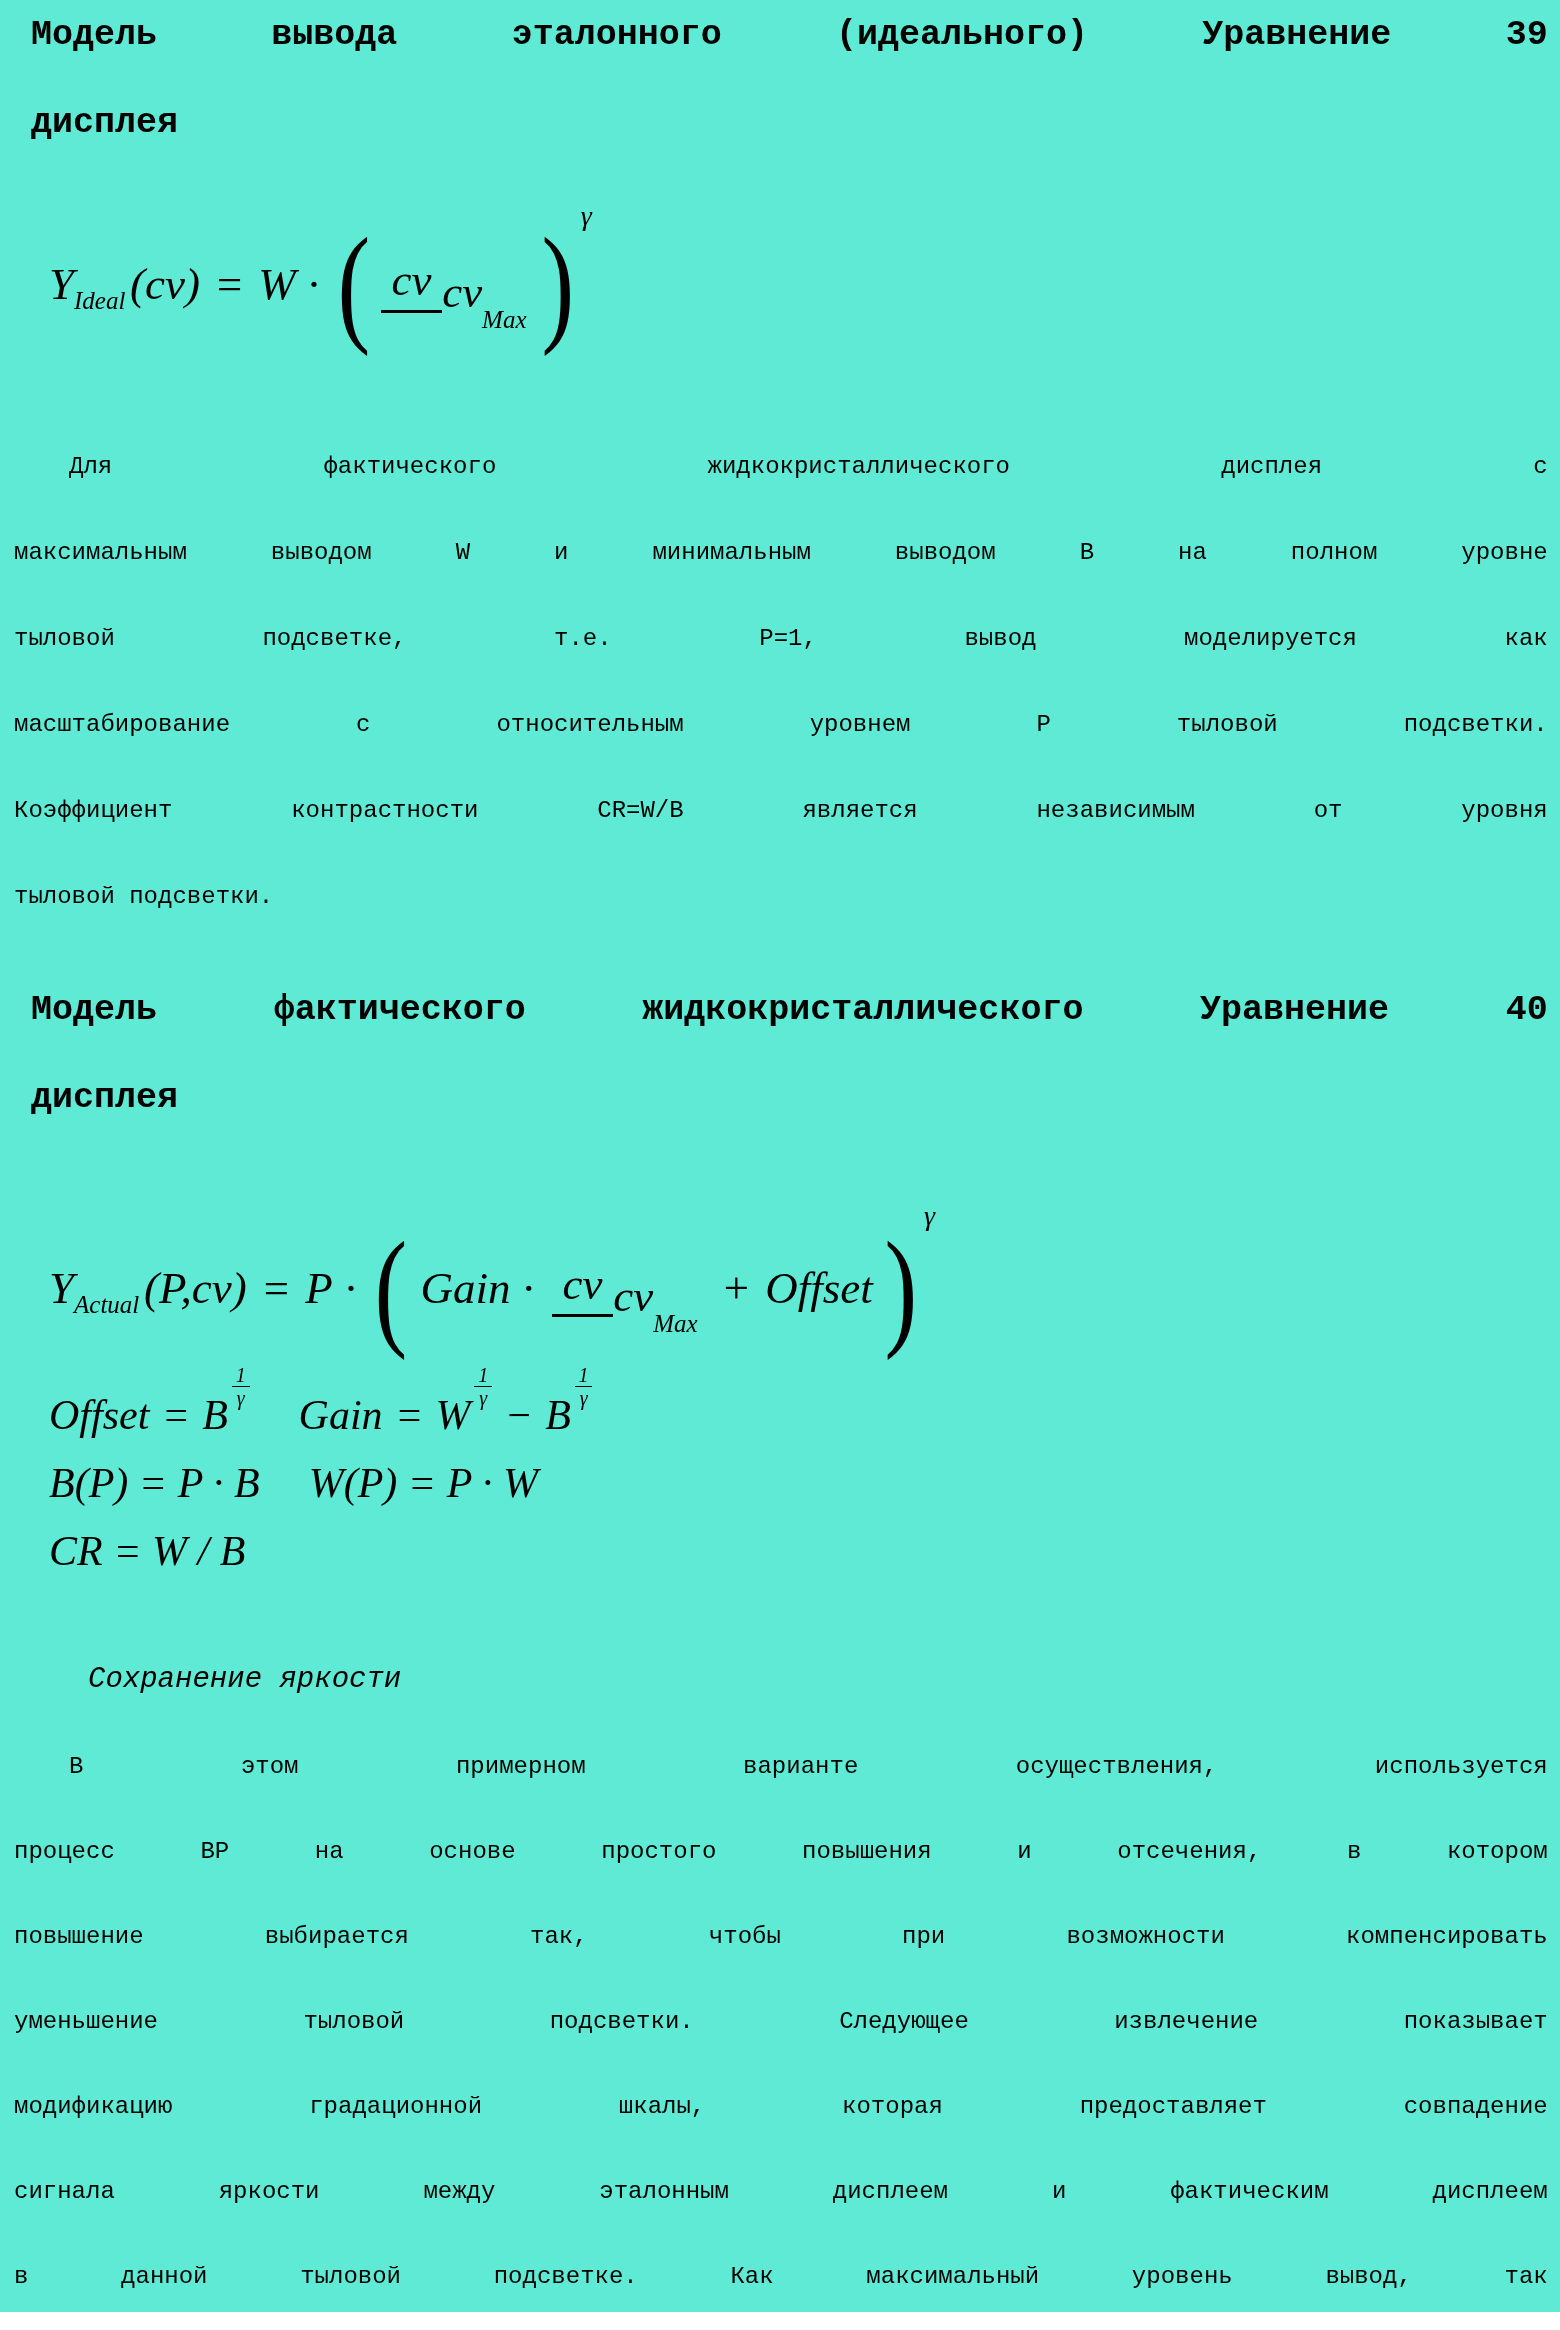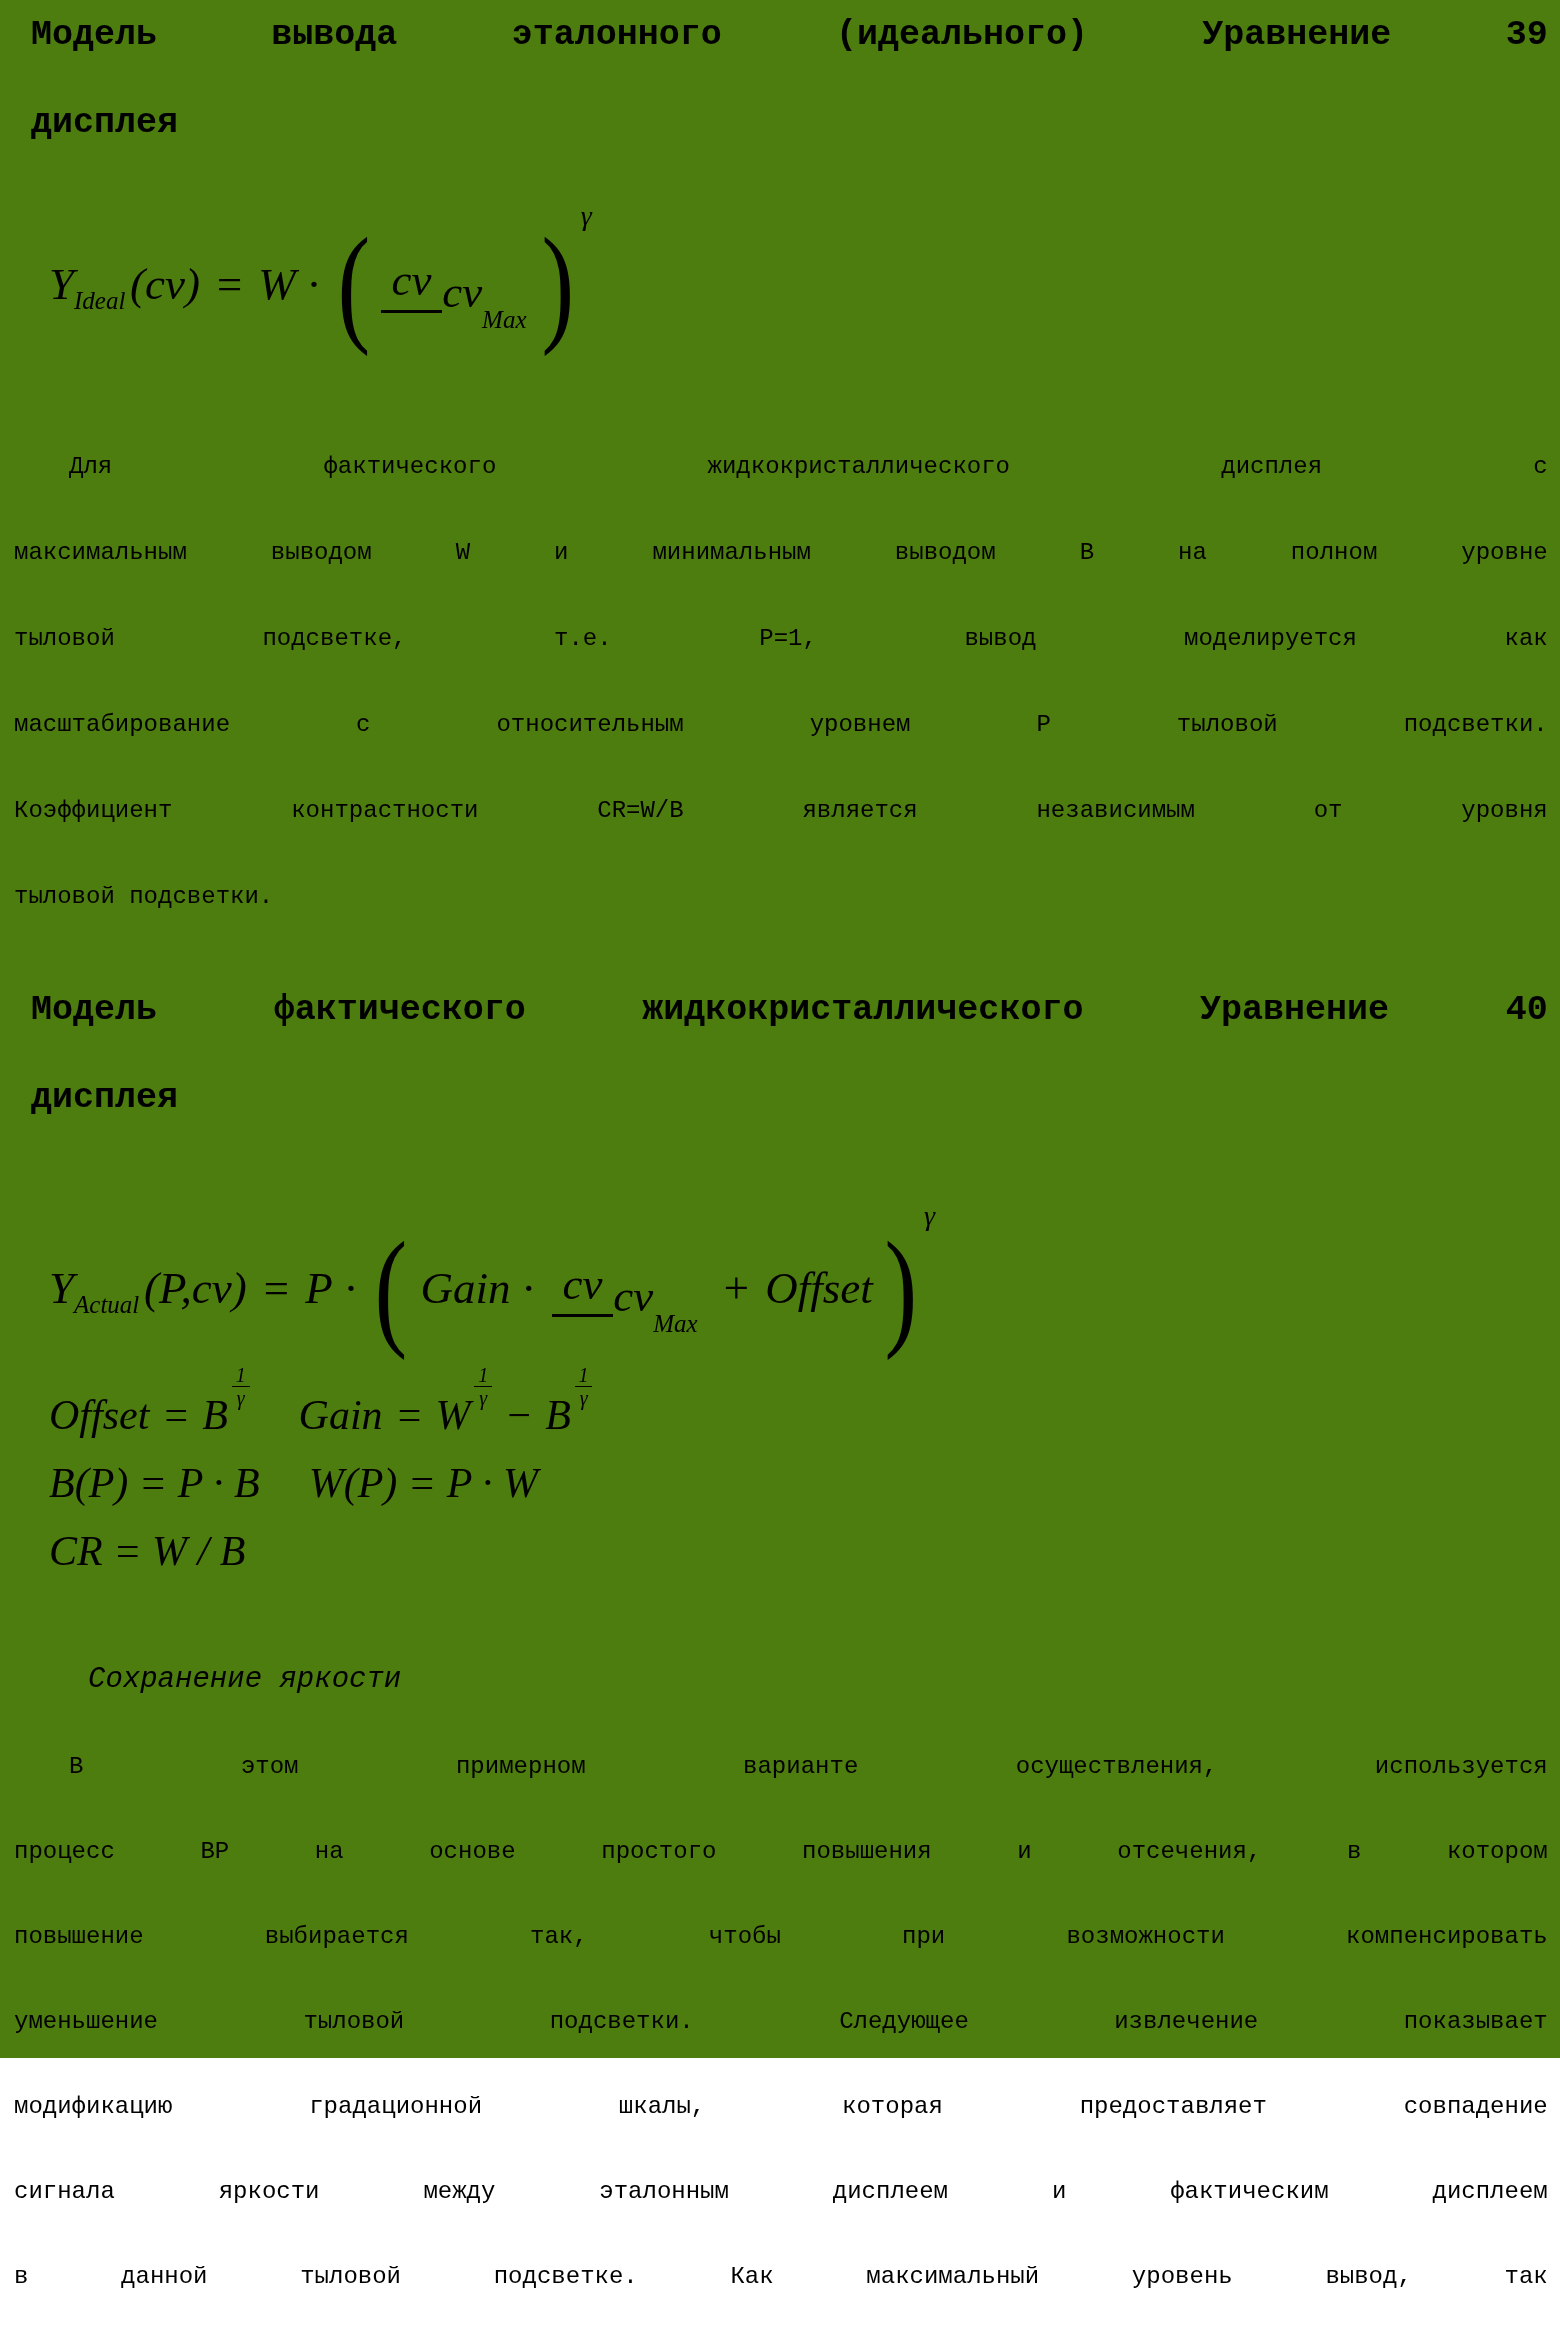--- a/index.html
+++ b/index.html
@@ -4,23 +4,23 @@
 <style>
   * { margin: 0; padding: 0; box-sizing: border-box; }
   html, body { background: #ffffff; }
   body {
     width: 1560px; height: 2330px;
     overflow: hidden;
     font-family: "Liberation Mono", monospace;
     color: #000;
   }
   .page {
-    width: 1560px; height: 2058px;
+    width: 1560px; height: 2312px;
     padding: 10.8px 12.3px 0 14px;
-    background: #4d7c0f;
+    background: #5eead4;
   }
   
   .heading-row {
     font-weight: 700;
     font-size: 35px;
     line-height: 48px;
     text-align: justify;
     text-align-last: justify;
     padding-left: 17px;
   }

